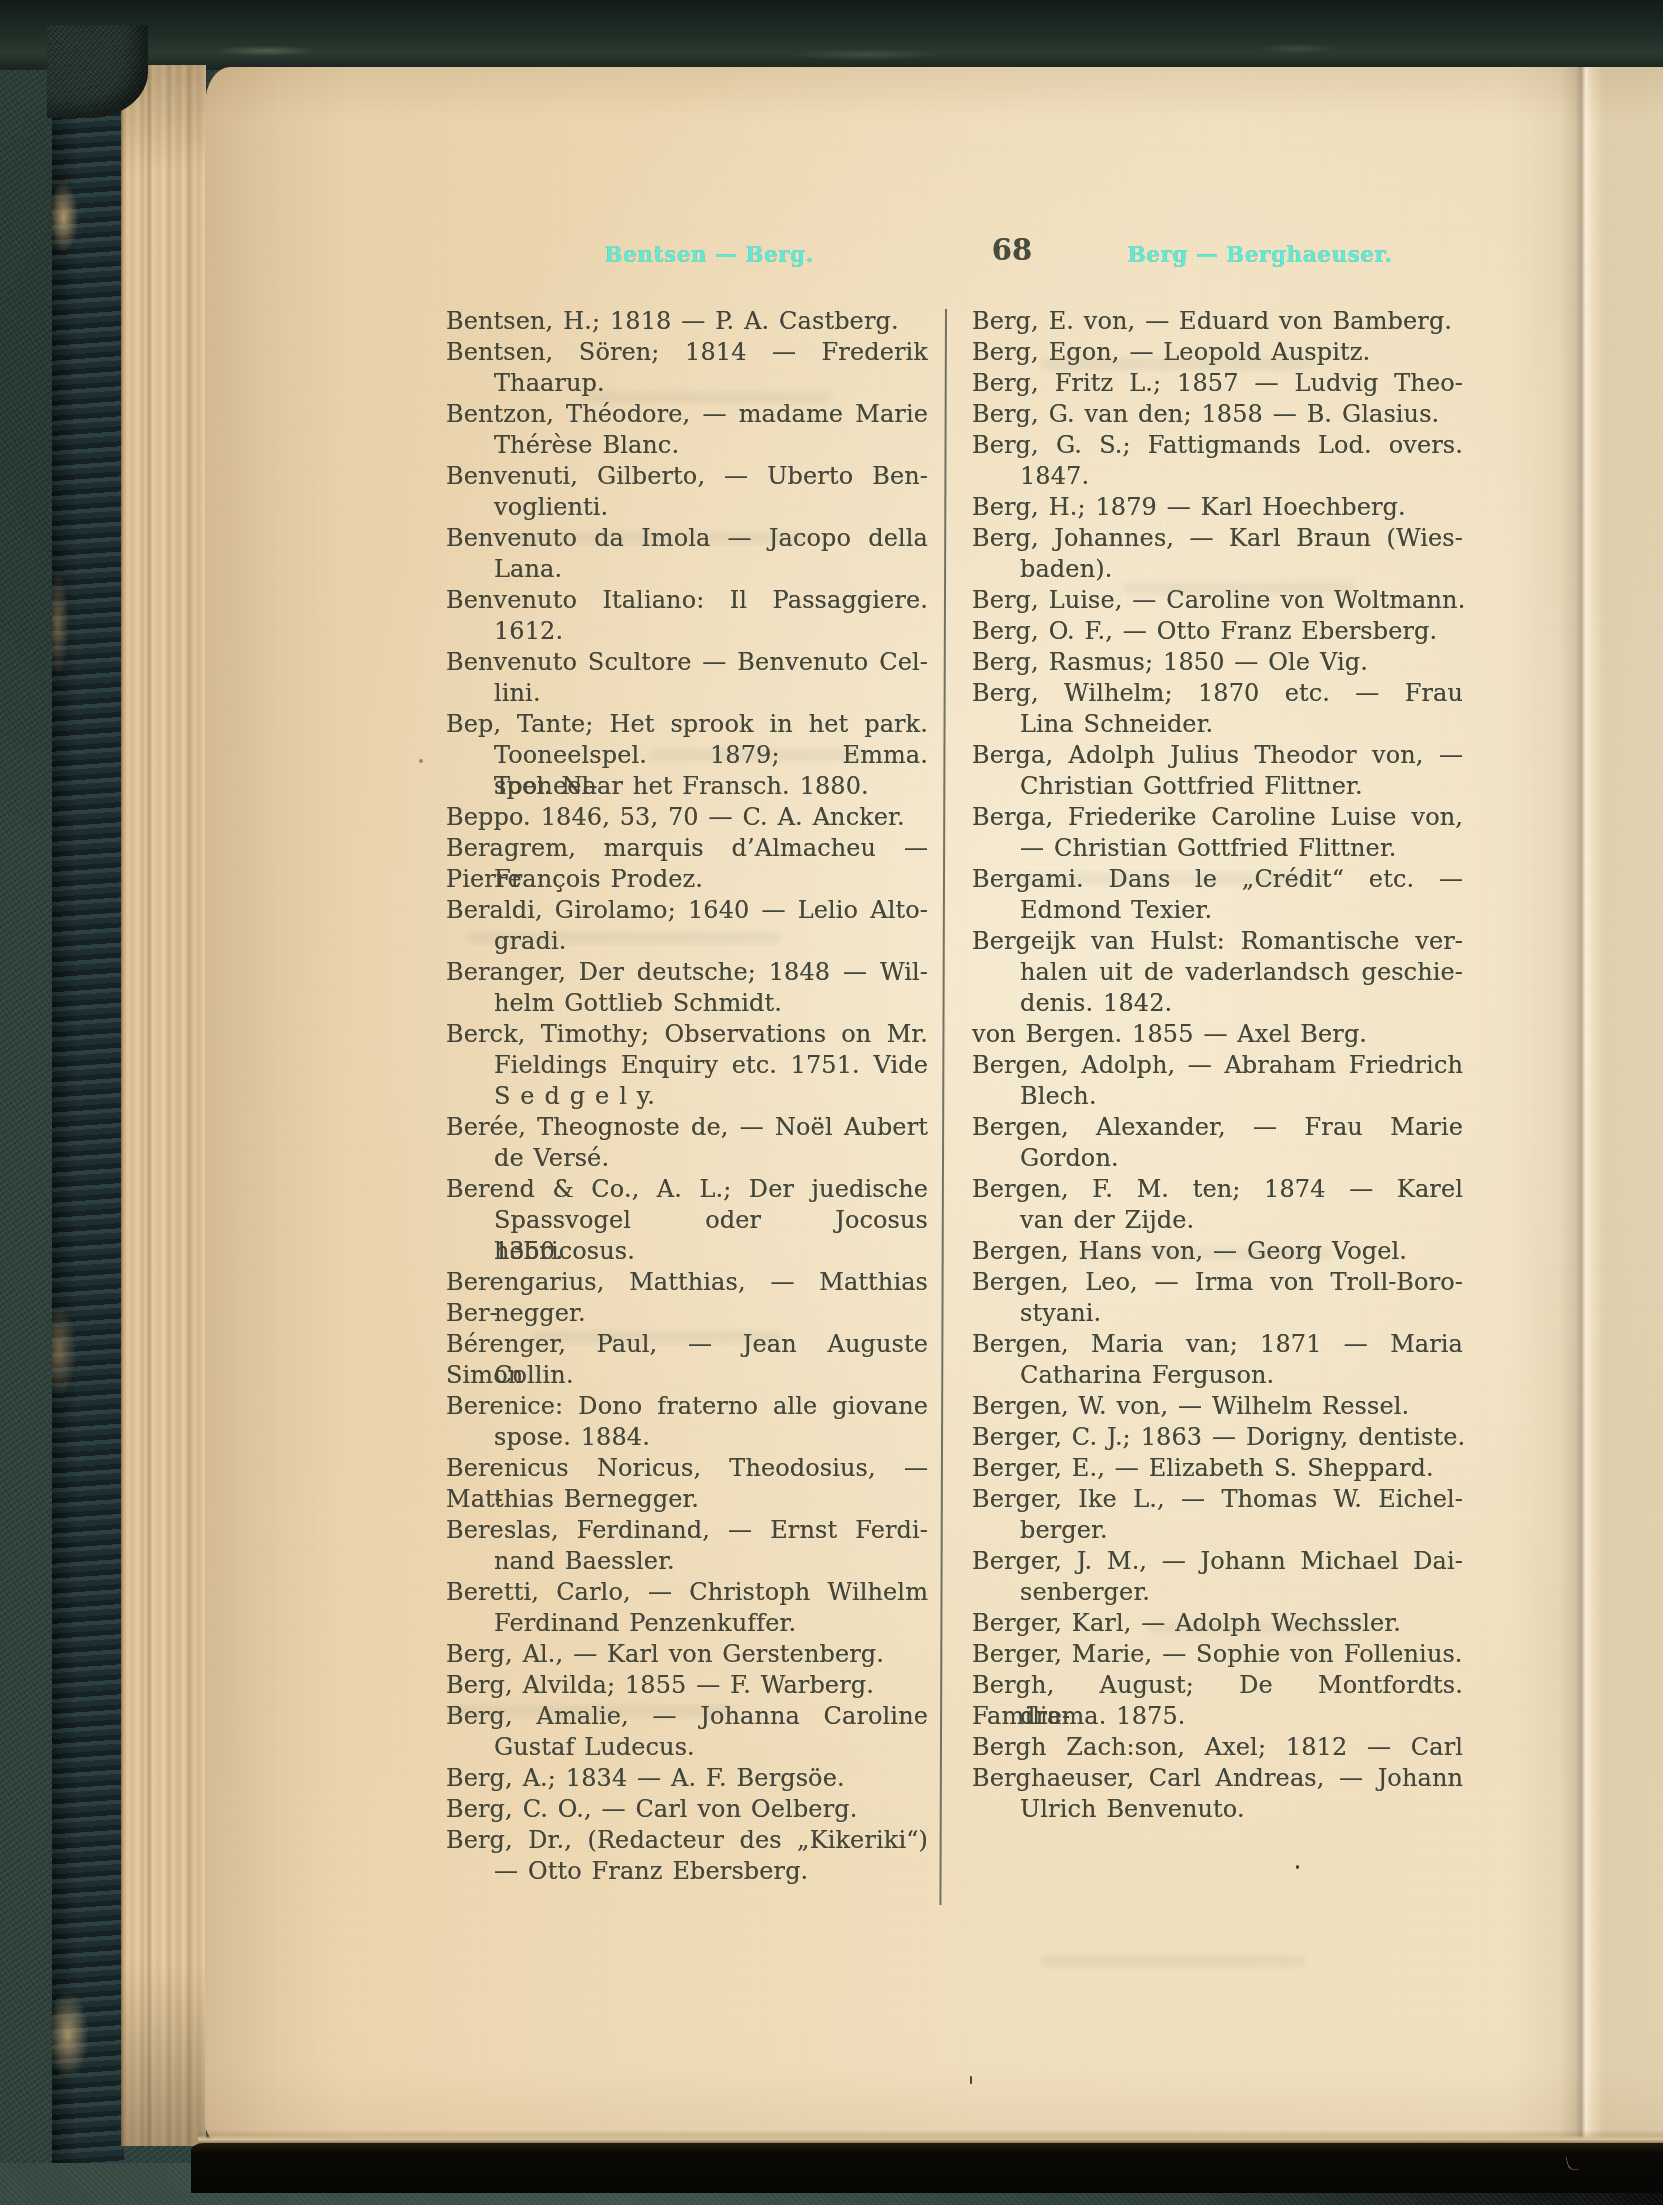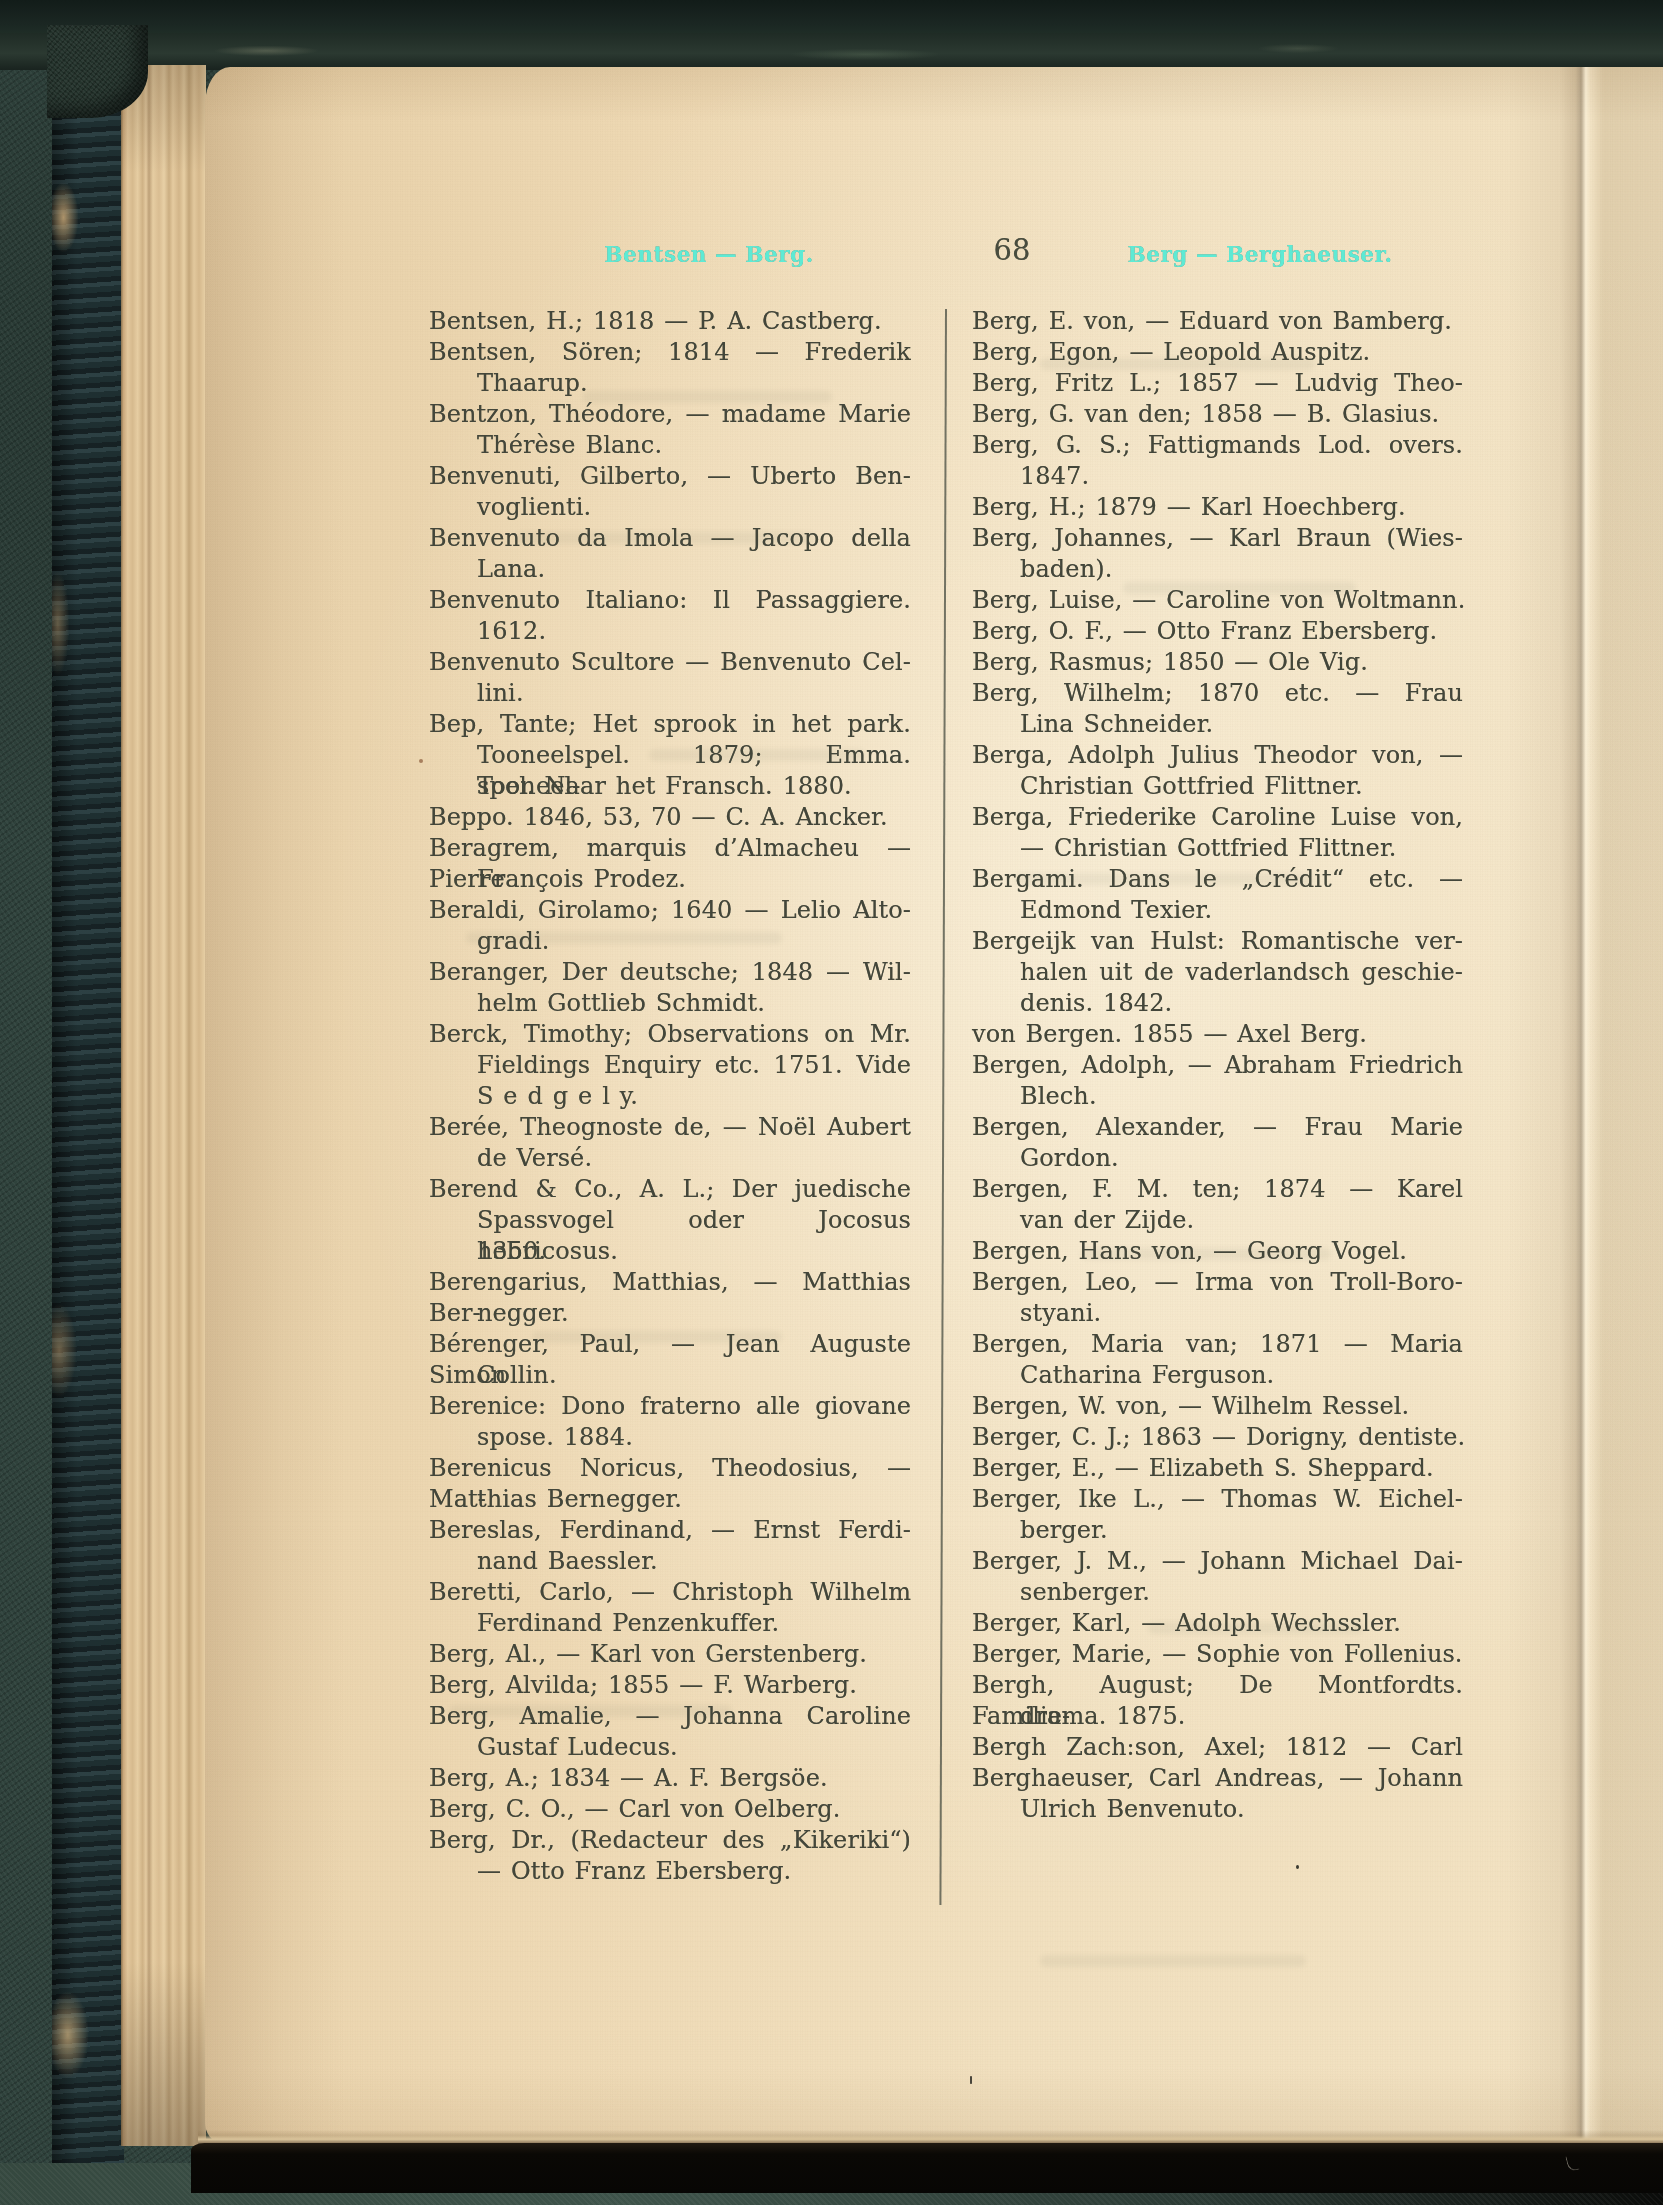--- a/index.html
+++ b/index.html
@@ -157,26 +157,26 @@
 <div class="ghost" style="left:1015px;top:873px;width:299px;height:11.6px;"></div>
 <div class="ghost" style="left:1081px;top:1248px;width:250px;height:11.6px;"></div>
 <div class="ghost" style="left:1148px;top:1622px;width:216px;height:11.6px;"></div>
 <div class="ghost" style="left:1040px;top:1955px;width:266px;height:11.6px;"></div>
 
 <div class="speck" style="left:419px;top:759px;width:4.2px;height:4.2px;background:#8a5a3a;opacity:.7;"></div>
 <div class="speck" style="left:1296px;top:1865px;width:3.3px;height:4.2px;background:#3a3a30;"></div>
 <div class="speck" style="left:970px;top:2076px;width:1.7px;height:8.3px;background:#4a463c;border-radius:0.8px;"></div>
 
 <div class="abs header" style="left:709px;top:242px;">Bentsen — Berg.</div>
-<div class="abs pagenum" style="left:1012px;top:234px;">68</div>
+<div class="abs pagenum" style="left:1012px;top:234px;font-weight:bold;">68</div>
 <div class="abs header" style="left:1260px;top:242px;">Berg — Berghaeuser.</div>
 
 <div class="abs col-rule"></div>
 
-<div id="col-left" class="abs col" style="left:429px;top:306px;width:482px;">
+<div id="col-left" class="abs col" style="left:446px;top:306px;width:482px;">
     <div class="line">Bentsen, H.; 1818 — P. A. Castberg.</div>
     <div class="line j">Bentsen, Sören; 1814 — Frederik</div>
     <div class="line ind">Thaarup.</div>
     <div class="line j">Bentzon, Théodore, — madame Marie</div>
     <div class="line ind">Thérèse Blanc.</div>
     <div class="line j">Benvenuti, Gilberto, — Uberto Ben-</div>
     <div class="line ind">voglienti.</div>
     <div class="line j">Benvenuto da Imola — Jacopo della</div>
     <div class="line ind">Lana.</div>
     <div class="line j">Benvenuto Italiano: Il Passaggiere.</div>

